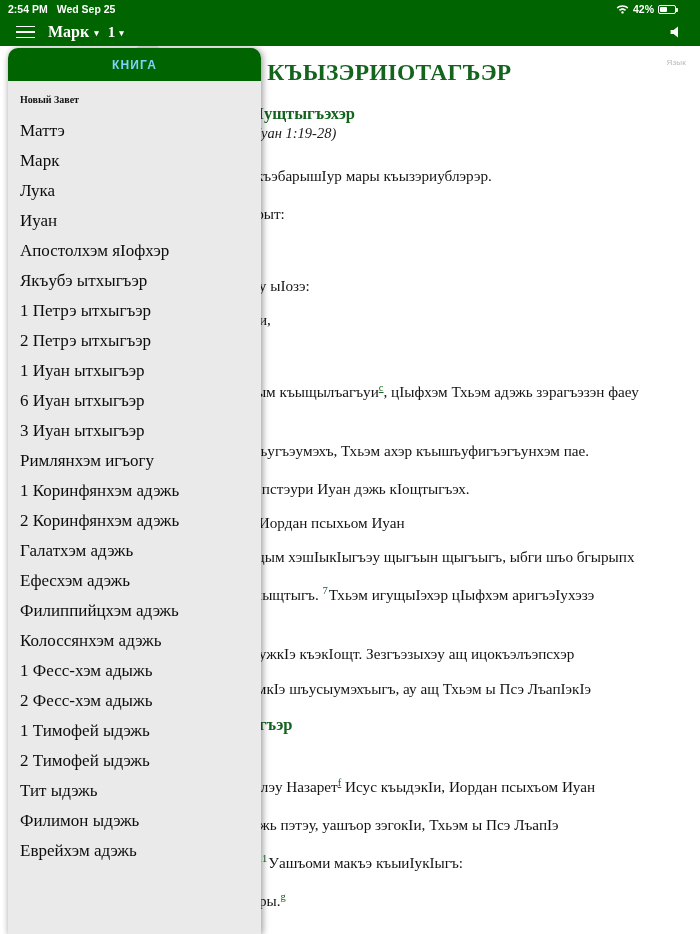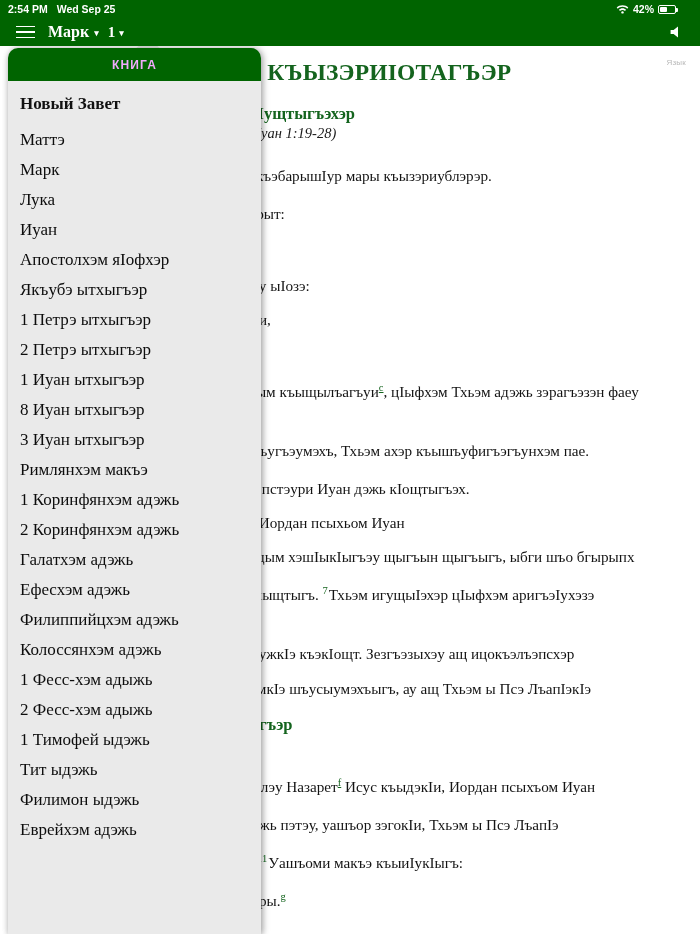--- a/index.html
+++ b/index.html
@@ -227,37 +227,37 @@
     height: 886px;
     background: #eaeaea;
     border-radius: 10px 10px 0 0;
     overflow: hidden;
     z-index: 31;
     box-shadow: 2px 0 7px rgba(0,0,0,.28), 0 2px 6px rgba(0,0,0,.2);
   }
   .sidebar-header {
     height: 33px;
     background: #006400;
-    color: #f0abfc;
+    color: #7dd3fc;
     display: flex;
     align-items: center;
     justify-content: center;
     font-family: "Liberation Sans", sans-serif;
     font-size: 12px;
     font-weight: bold;
     letter-spacing: 1.1px;
   }
   .sidebar-body {
     height: 853px;
     overflow: hidden;
     padding: 0 0 0 0;
   }
   .testament-label {
     font-family: "Liberation Serif", serif;
-    font-size: 17px;
+    font-size: 10px;
     font-weight: bold;
     color: #111111;
     padding: 13px 0 0 12px;
   }
   .book-item {
     font-family: "Liberation Serif", serif;
     font-size: 17px;
     color: #0d0d0d;
     padding: 0 0 0 12px;
     height: 30px;
@@ -351,32 +351,33 @@
       <div id="book-list">
           <div class="book-item">Маттэ</div>
           <div class="book-item">Марк</div>
           <div class="book-item">Лука</div>
           <div class="book-item">Иуан</div>
           <div class="book-item">Апостолхэм яIофхэр</div>
           <div class="book-item">Якъубэ ытхыгъэр</div>
           <div class="book-item">1 Петрэ ытхыгъэр</div>
           <div class="book-item">2 Петрэ ытхыгъэр</div>
           <div class="book-item">1 Иуан ытхыгъэр</div>
-          <div class="book-item">8 Иуан ытхыгъэр</div>
+          <div class="book-item">6 Иуан ытхыгъэр</div>
           <div class="book-item">3 Иуан ытхыгъэр</div>
-          <div class="book-item">Римлянхэм макъэ</div>
+          <div class="book-item">Римлянхэм игъогу</div>
           <div class="book-item">1 Коринфянхэм адэжь</div>
           <div class="book-item">2 Коринфянхэм адэжь</div>
           <div class="book-item">Галатхэм адэжь</div>
           <div class="book-item">Ефесхэм адэжь</div>
           <div class="book-item">Филиппийцхэм адэжь</div>
           <div class="book-item">Колоссянхэм адэжь</div>
           <div class="book-item">1 Фесс-хэм адыжь</div>
           <div class="book-item">2 Фесс-хэм адыжь</div>
           <div class="book-item">1 Тимофей ыдэжь</div>
+          <div class="book-item">2 Тимофей ыдэжь</div>
           <div class="book-item">Тит ыдэжь</div>
           <div class="book-item">Филимон ыдэжь</div>
           <div class="book-item">Еврейхэм адэжь</div>
         </div>
     </div>
   </div>
 
 </div>
 
 </body></html>

